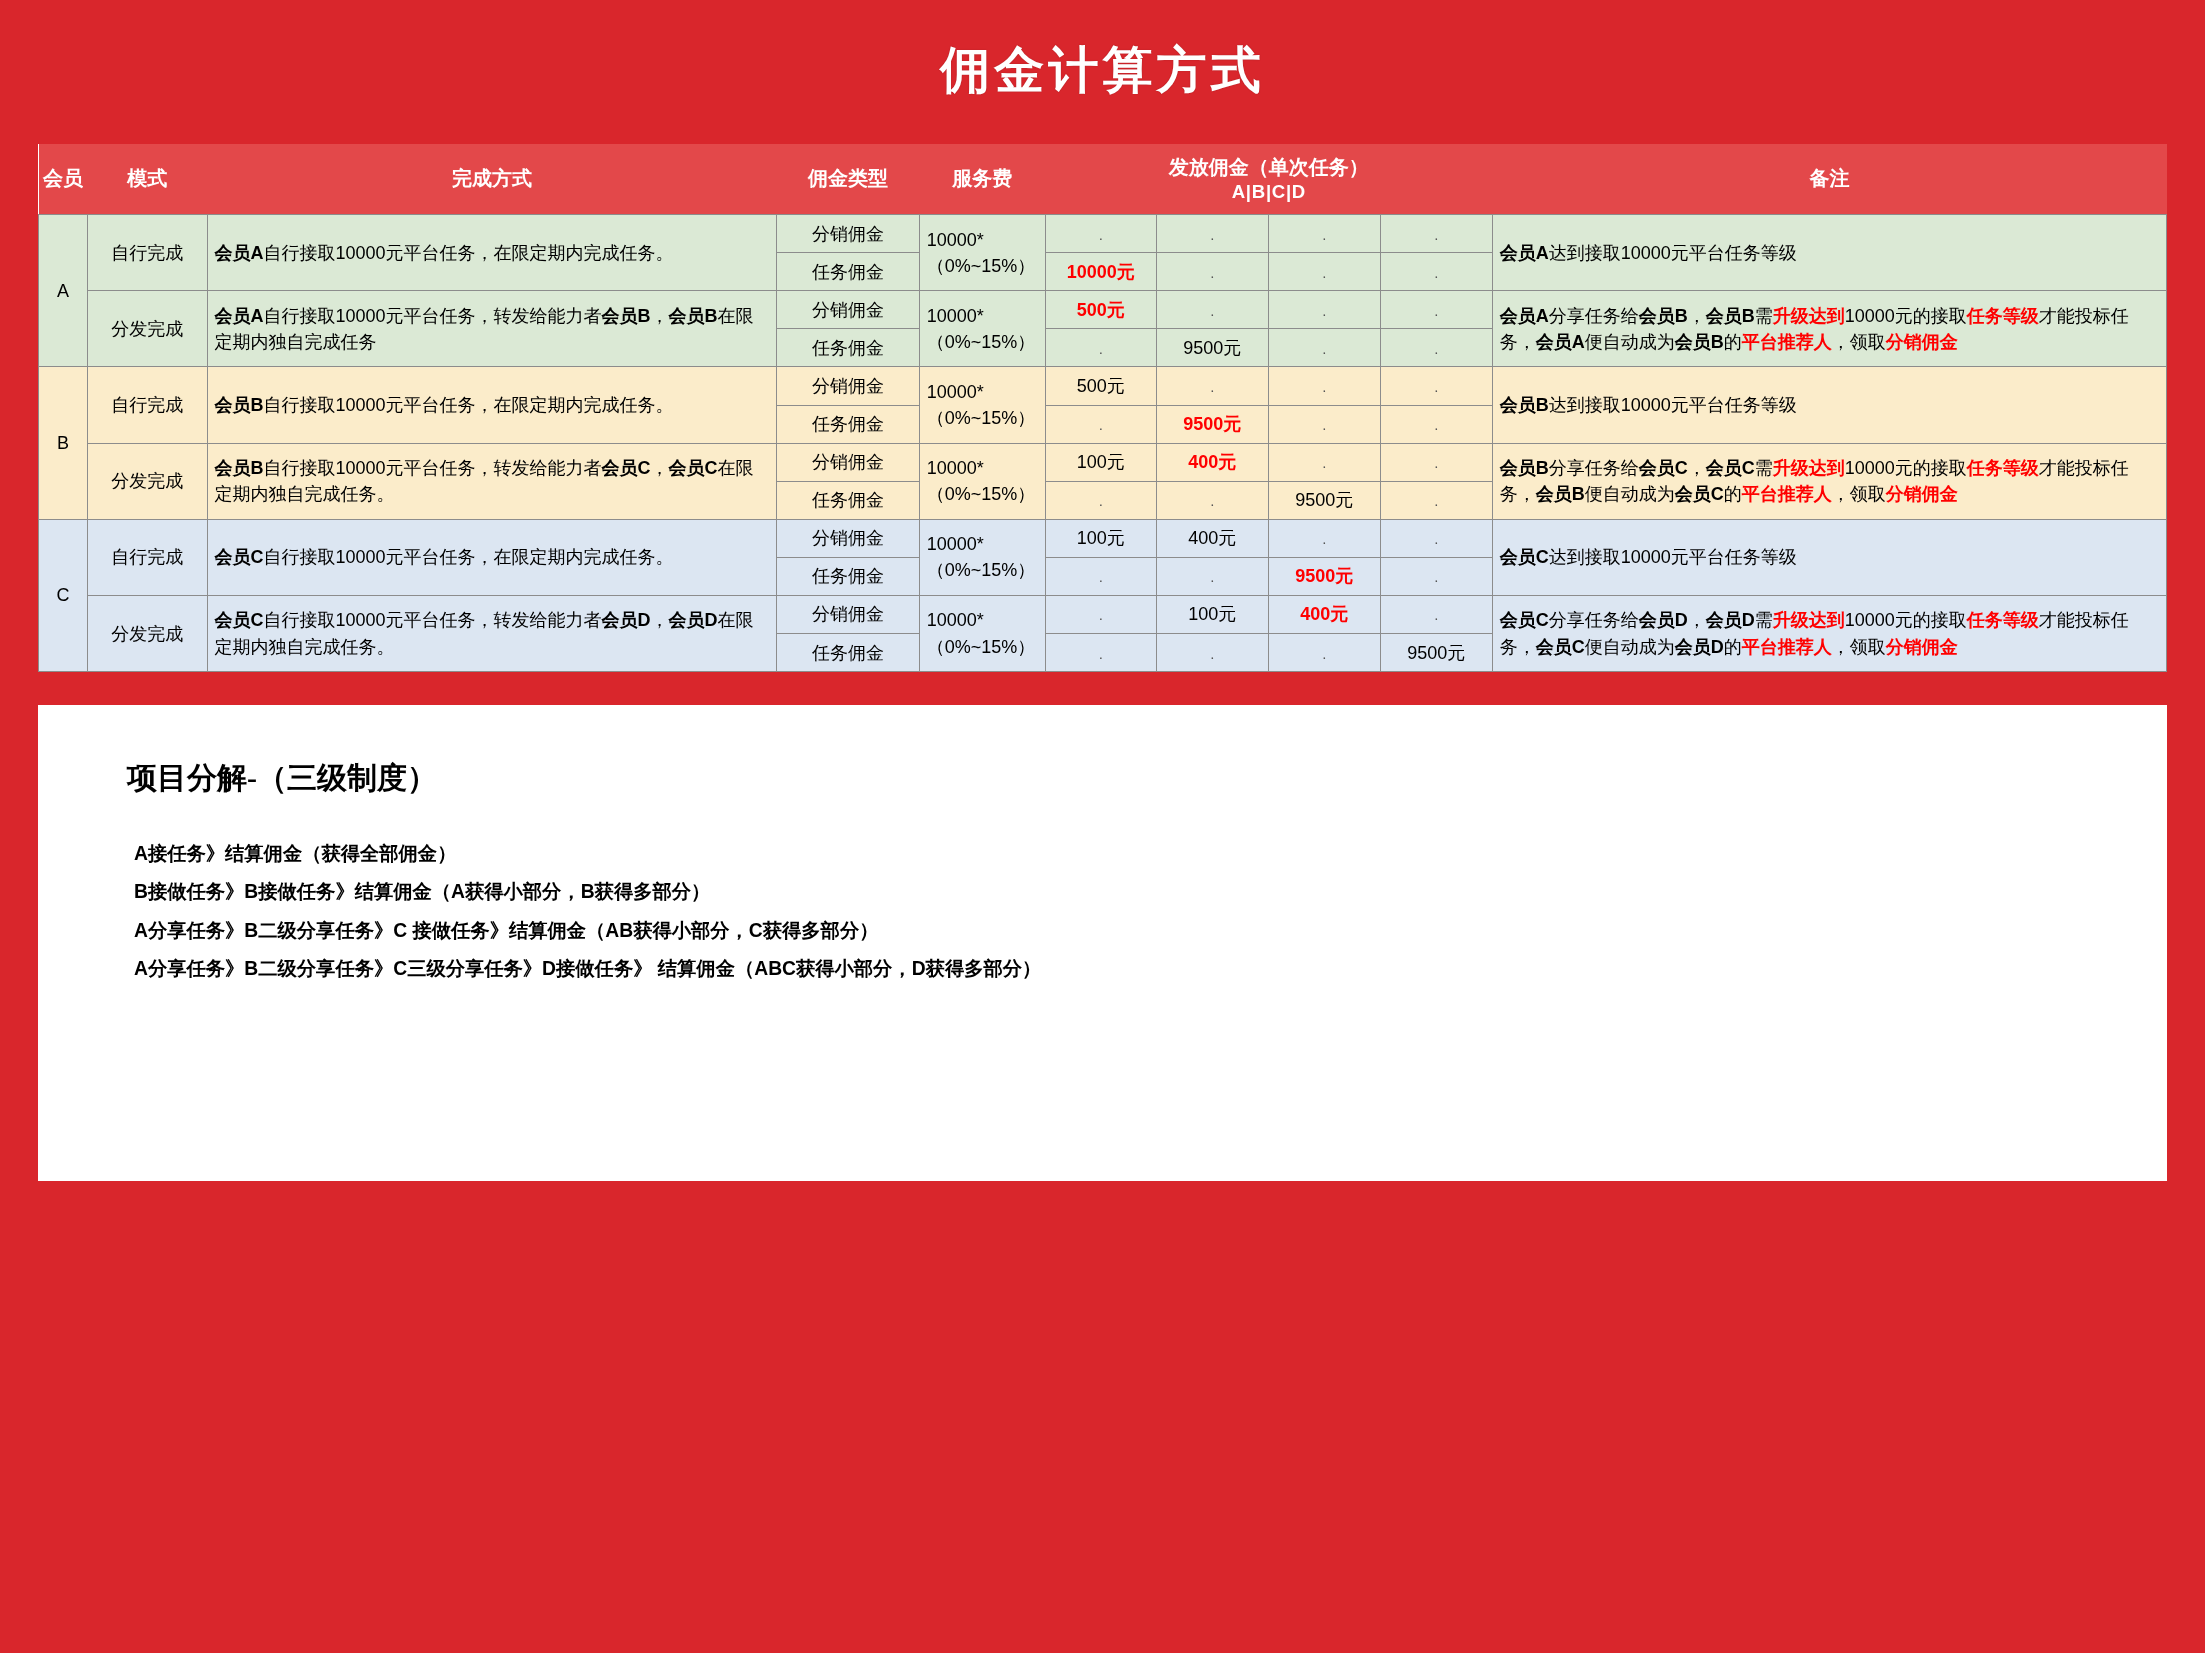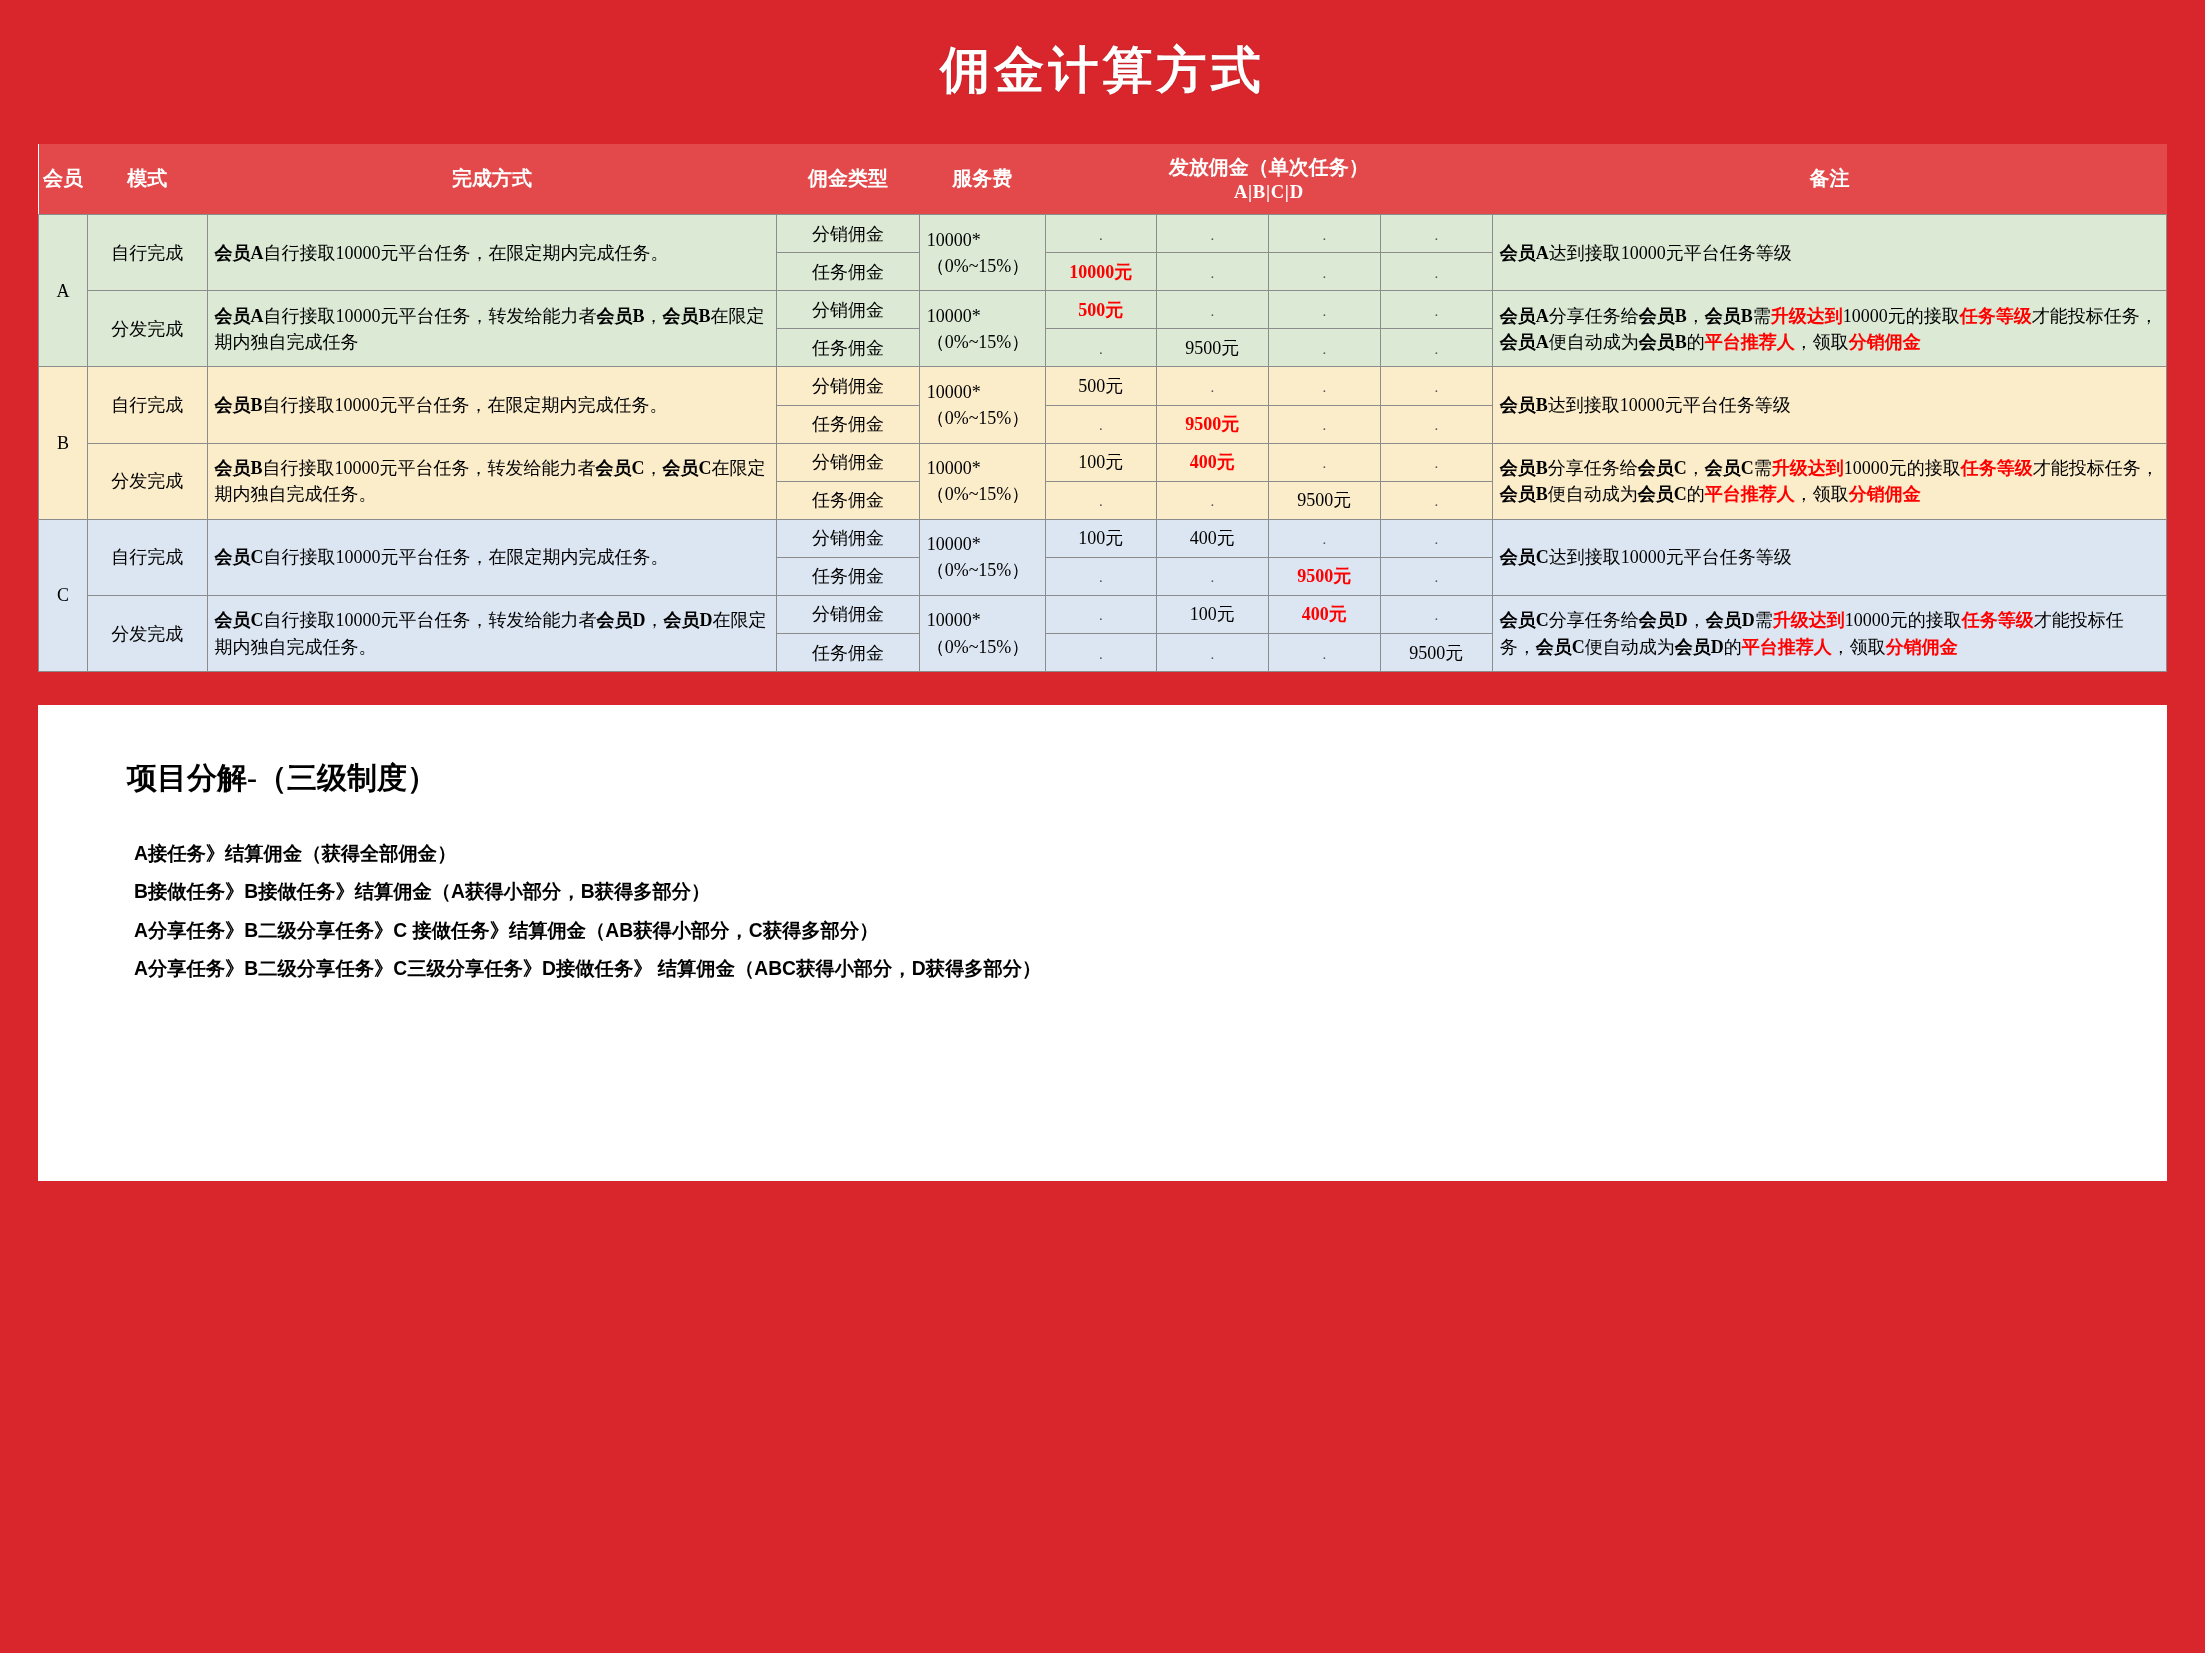--- a/index.html
+++ b/index.html
@@ -27,21 +27,20 @@
     font-weight: bold;
     letter-spacing: 4.1px;
     padding-top: 37px;
     padding-bottom: 13.8px;
     font-family: "Liberation Serif", "DejaVu Serif", serif;
     text-shadow: 0 0 1.4px rgba(0,0,0,0.25);
   }
   .table-wrap {
     margin: 26px 38px 0 38px;
     background: #fdba74;
-    font-family: Liberation Serif, serif;
   }
   table.main {
     border-collapse: collapse;
     width: 2129px;
     table-layout: fixed;
     background: #ffffff;
   }
   table.main th {
     background: #e3484a;
     color: #ffffff;

